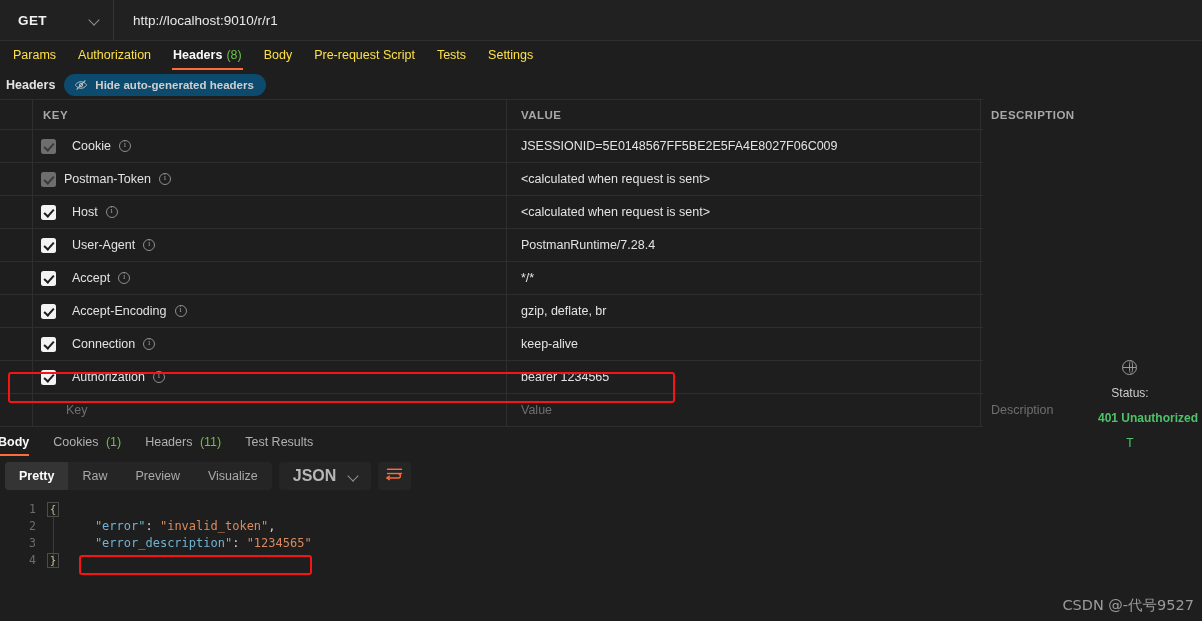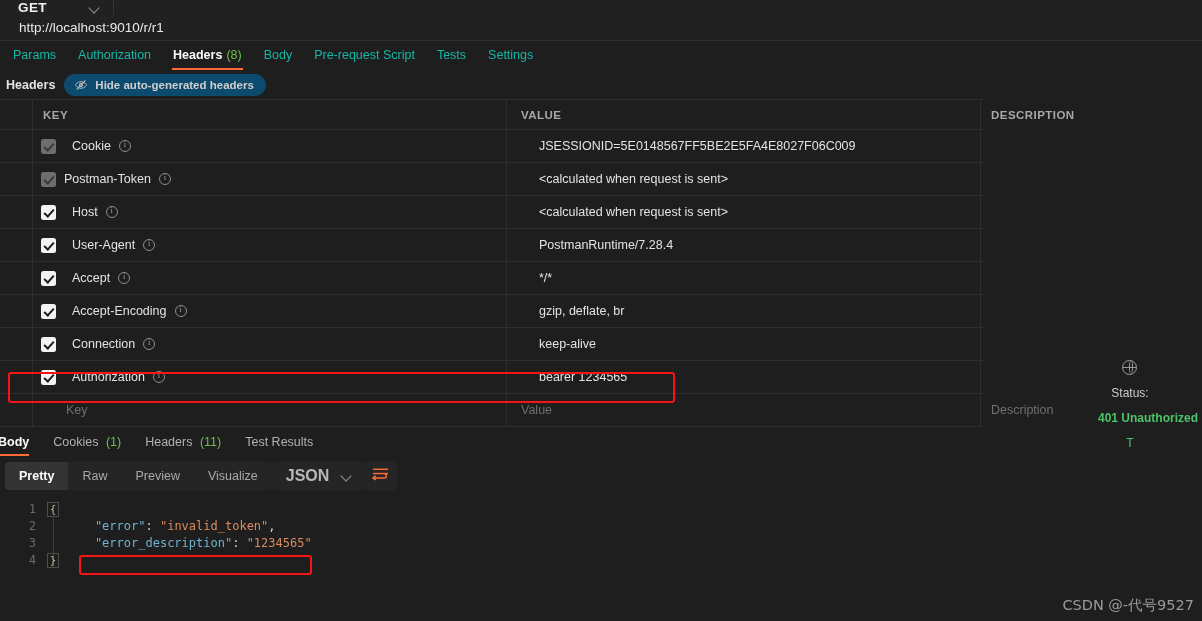--- a/index.html
+++ b/index.html
@@ -7,21 +7,21 @@
     width: 1202px; height: 621px;
     background: #1e1e1e;
     font-family: "Liberation Sans", sans-serif;
     overflow: hidden;
   }
   body { position: relative; }
 
   
   .urlbar {
     height: 41px; display: flex; align-items: stretch;
-    background: #212121; border-bottom: 1px solid #2e2e2e; flex-direction: column;
+    background: #212121; border-bottom: 1px solid #2e2e2e;
   }
   .method-box {
     width: 114px; display: flex; align-items: center;
     justify-content: space-between; padding: 0 12px 0 18px;
     border-right: 1px solid #343434;
   }
   .method-label {
     font-size: 13.5px; font-weight: bold; color: #f1f1f1;
     letter-spacing: .4px;
   }
@@ -36,21 +36,21 @@
     flex: 1; display: flex; align-items: center; padding-left: 19px;
     font-size: 13.5px; color: #e8e8e8;
   }
 
   
   .req-tabs {
     height: 29px; display: flex; align-items: flex-end;
     padding-left: 2px; background: #1e1e1e;
   }
   .req-tab {
-    position: relative; font-size: 12.5px; color: #14b8a6;
+    position: relative; font-size: 12.5px; color: #fde047;
     padding: 0 11px 8px 11px; white-space: nowrap;
   }
   .req-tab.active { color: #fafafa; font-weight: bold; }
   .req-tab.active::after {
     content:""; position: absolute; left: 10px; right: 10px; bottom: 0;
     height: 2px; background: #ff6c37;
   }
   .cnt { color: #6cc04a; margin-left: 4px; font-weight: normal; }
 
   
@@ -73,21 +73,21 @@
   .trow.head { height: 30px; }
   .c-gut  { width: 33px; border-right: 1px solid #2e2e2e; flex: 0 0 33px; }
   .c-key  { flex: 0 0 474px; display: flex; align-items: center;
             border-right: 1px solid #2e2e2e; padding-left: 10px; gap: 8px; }
   .c-val  { flex: 0 0 474px; display: flex; align-items: center;
             border-right: 1px solid #2e2e2e; padding-left: 14px; }
   .c-desc { flex: 1; display: flex; align-items: center; padding-left: 10px; }
   .hd-txt { font-size: 11.5px; color: #a8a8a8; font-weight: bold;
             letter-spacing: .45px; }
   .k-txt  { font-size: 12.5px; color: #e3e3e3; }
-  .v-txt  { font-size: 12.5px; color: #e3e3e3; margin-left: 18px; }
+  .v-txt  { font-size: 12.5px; color: #e3e3e3; }
   .ph     { font-size: 12.5px; color: #6f6f6f; }
 
   .cbox {
     width: 15px; height: 15px; border-radius: 2.5px;
     position: relative; flex: 0 0 15px; margin-left: 10px;
   }
   .cbox.on  { background: #f3f3f3; }
   .cbox.dim { background: #6e6e6e; }
   .cbox::after {
     content:""; position: absolute; left: 4.6px; top: 2px;
@@ -146,21 +146,21 @@
   .globe::after {
     content:""; position: absolute; left: -0.6px; top: 5.6px;
     width: 13.4px; height: 0; border-top: 1.1px solid #9a9a9a;
   }
   .st-lbl { font-size: 12px; color: #cdcdcd; }
   .st-val { font-size: 12px; color: #4ec26a; font-weight: bold; margin-left: 36px; }
   .st-edge { font-size: 12px; color: #4ec26a; }
 
   
   .fmt-bar { height: 40px; display: flex; align-items: center;
-             padding-left: 5px; gap: 0; }
+             padding-left: 5px; gap: 7px; }
   .segs { display: flex; background: #252525; border-radius: 4px;
           overflow: hidden; height: 28px; }
   .seg { display: flex; align-items: center; padding: 0 14px;
          font-size: 12.5px; color: #a9a9a9; }
   .seg.active { background: #343434; color: #fdfdfd; font-weight: bold; }
   .sel {
     height: 28px; display: flex; align-items: center; gap: 12px;
     background: #252525; border-radius: 4px; padding: 0 11px 0 14px;
   }
   .sel-txt { font-size: 16px; color: #b8b8b8; font-weight: bold; }

